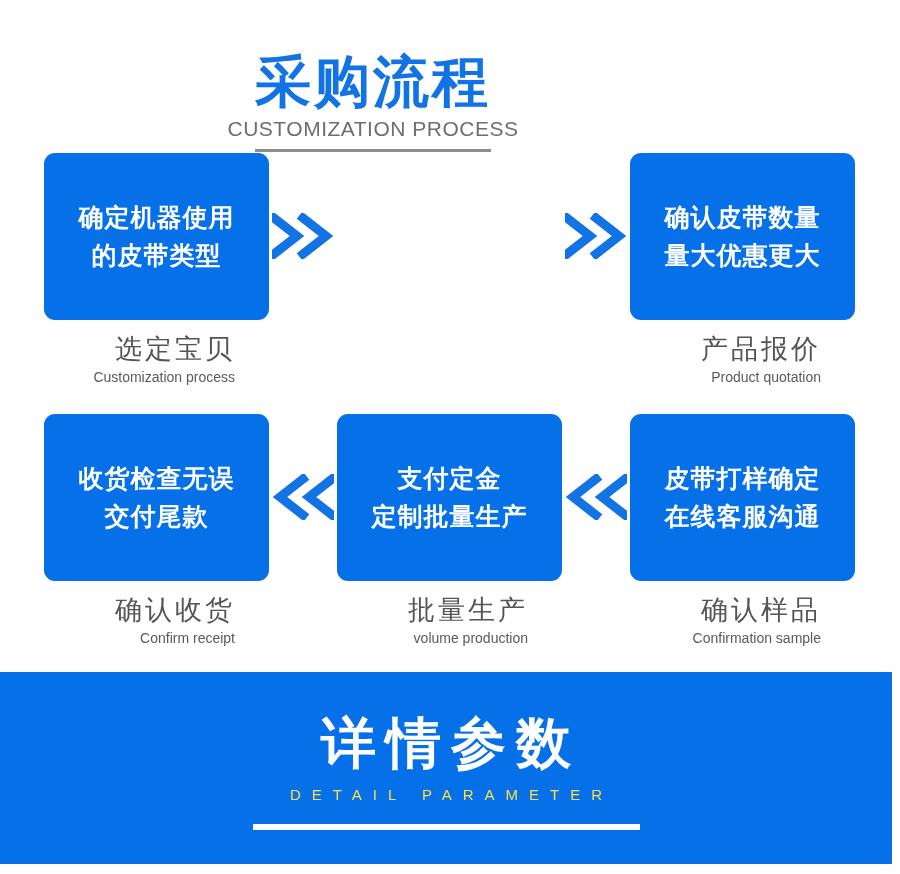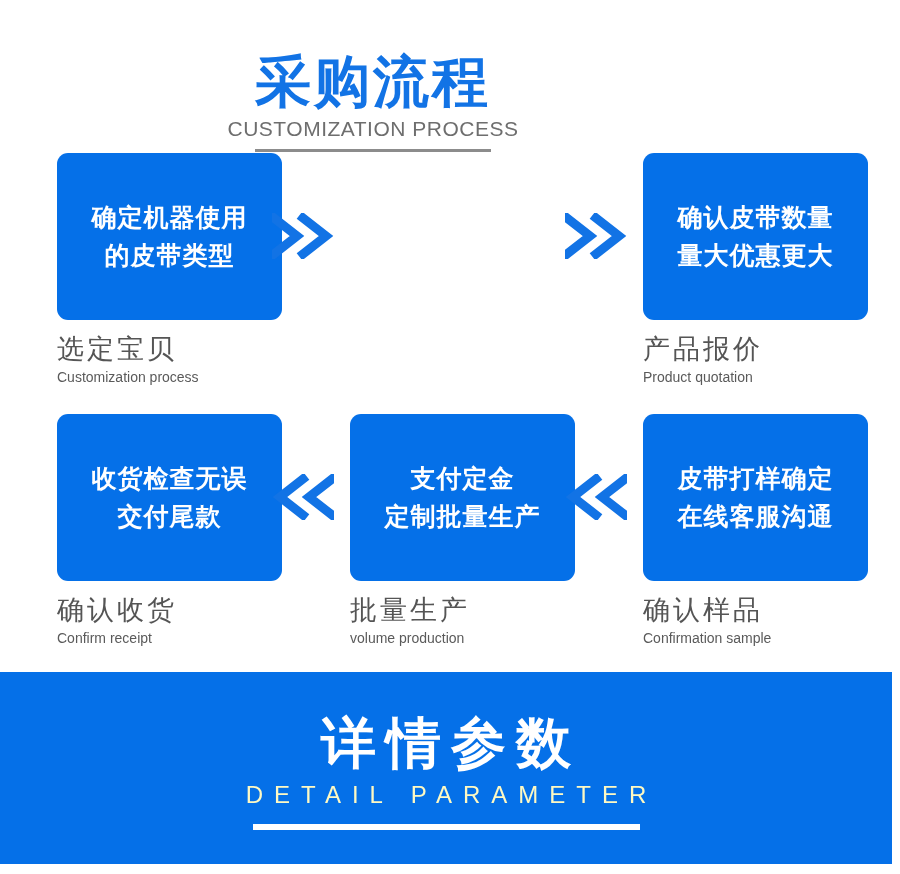--- a/index.html
+++ b/index.html
@@ -58,22 +58,21 @@
     left: 0;
     width: 900px;
     height: 250px;
   }
   .flow-row.row-1 { top: 153px; }
   .flow-row.row-2 { top: 414px; }
 
   .step {
     position: absolute;
     width: 191px;
-    text-align: left;
-    margin-left: 13px;
+    text-align: right;
   }
   .step.col-1 { left: 44px; }
   .step.col-2 { left: 337px; }
   .step.col-3 { left: 630px; }
 
   .step-box {
     width: 225px;
     height: 167px;
     background: #0570e8;
     border-radius: 11px;
@@ -134,23 +133,23 @@
     font-size: 55px;
     line-height: 66px;
     font-weight: bold;
     color: #ffffff;
     letter-spacing: 10px;
     text-indent: 10px;
     font-family: "DejaVu Sans", "Liberation Sans", sans-serif;
   }
   .banner-title-en {
     margin-top: 6px;
-    font-size: 24px;
+    font-size: 15px;
     line-height: 26px;
-    color: #fef9c3;
+    color: #fde047;
     letter-spacing: 11px;
     text-indent: 11px;
     font-family: "Liberation Sans", sans-serif;
   }
   .banner-rule {
     width: 387px;
     height: 6px;
     background: #ffffff;
     margin: 16px auto 0 auto;
   }

